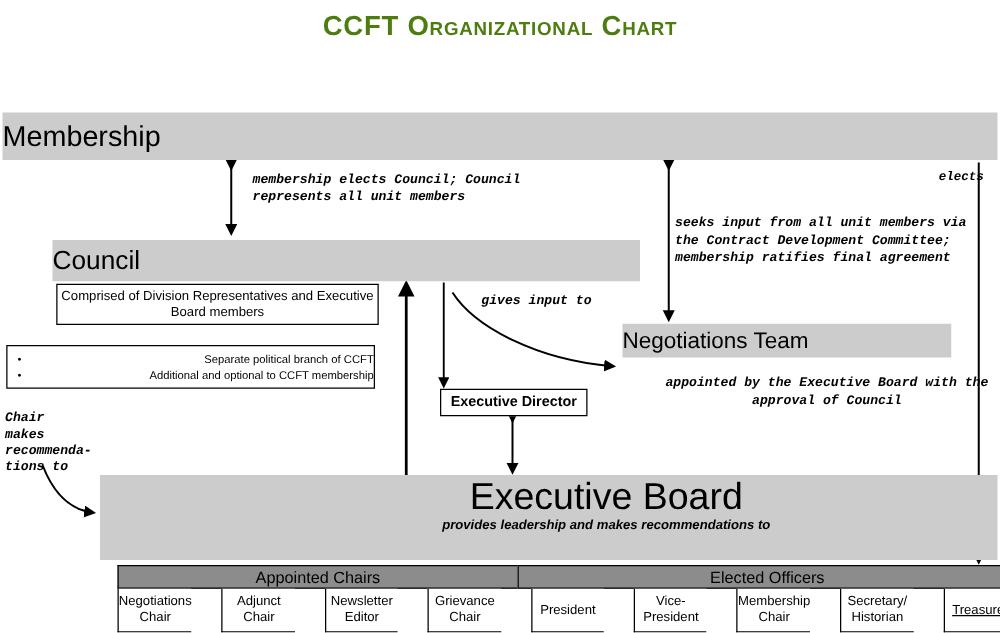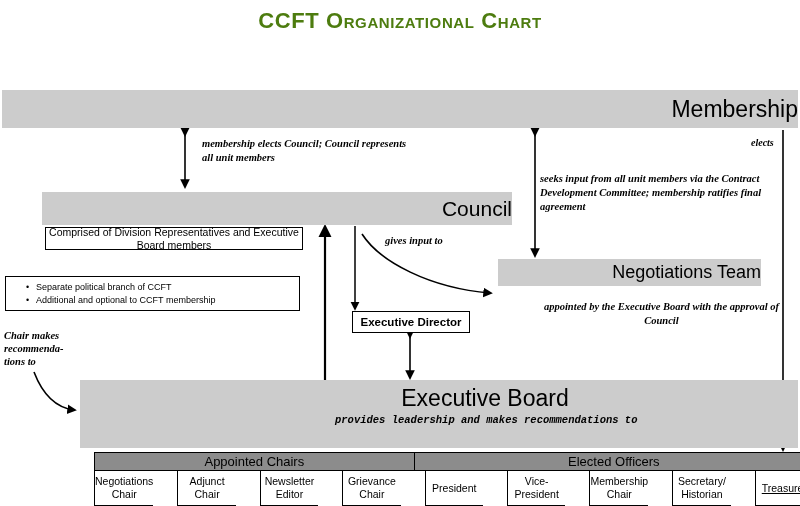--- a/index.html
+++ b/index.html
@@ -35,21 +35,21 @@
     font-variant: small-caps;
     color: #4d7c0f;
   }
 
   
   .band {
     position: absolute;
     background: #cccccc;
     display: flex;
     align-items: center;
-    justify-content: flex-end;
+    justify-content: flex-start;
     font-family: "Liberation Sans", sans-serif;
     font-weight: normal;
     color: #000;
   }
 
   .band-membership {
     left: 2px; top: 90px; width: 796px; height: 38px;
     font-size: 23px;
   }
   .band-council {
@@ -66,43 +66,43 @@
     align-items: flex-start;
   }
   .execboard-inner {
     position: absolute;
     left: 255px;
     top: 4px;
     width: 300px;
     text-align: center;
   }
   .execboard-title {
-    font-size: 23px;
+    font-size: 30px;
     line-height: 28px;
     text-align: center;
   }
   .execboard-note {
-    font-family: Liberation Mono, monospace;
+    font-family: Liberation Sans, sans-serif;
     font-style: italic;
     font-weight: bold;
     font-size: 10.5px;
     text-align: center;
     margin-top: 2px;
     white-space: nowrap;
   }
 
   
   .box {
     position: absolute;
     border: 1.4px solid #000;
     background: #ffffff;
     box-sizing: border-box;
   }
   .box-council-desc {
-    left: 45px; top: 227px; width: 258px; height: 23px;
+    left: 45px; top: 227px; width: 258px; height: 33px;
     display: flex; align-items: center; justify-content: center;
     text-align: center;
     font-size: 10.5px;
     line-height: 13px;
   }
   .box-cope {
     left: 5px; top: 276px; width: 295px; height: 35px;
     display: flex;
   }
   .cope-label {
@@ -129,33 +129,33 @@
     line-height: 13px;
     position: relative;
     padding-left: 10px;
   }
   .cope-bullets li:before {
     content: "\2022";
     position: absolute;
     left: 0; top: 0;
     font-size: 9px;
   }
-  .cope-bullets ul { margin: 12px; padding: 0; }
+  .cope-bullets ul { margin: 0; padding: 0; text-align: right; }
 
   .box-execdir {
     left: 352px; top: 311px; width: 118px; height: 22px;
     display: flex; align-items: center; justify-content: center;
     font-weight: bold;
     font-size: 11.5px;
   }
 
   
   .script {
     position: absolute;
-    font-family: Liberation Serif, serif;
+    font-family: Liberation Mono, monospace;
     font-style: italic;
     font-weight: bold;
     color: #000;
     font-size: 10.5px;
     line-height: 14px;
   }
   .ann-elects-council { left: 202px; top: 137px; width: 215px; }
   .ann-seeks-input    { left: 540px; top: 172px; width: 240px; }
   .ann-gives-input    { left: 385px; top: 234px; white-space: nowrap; }
   .ann-appointed      { left: 505px; top: 300px; width: 265px; text-align: center; margin-left: 24px; }

